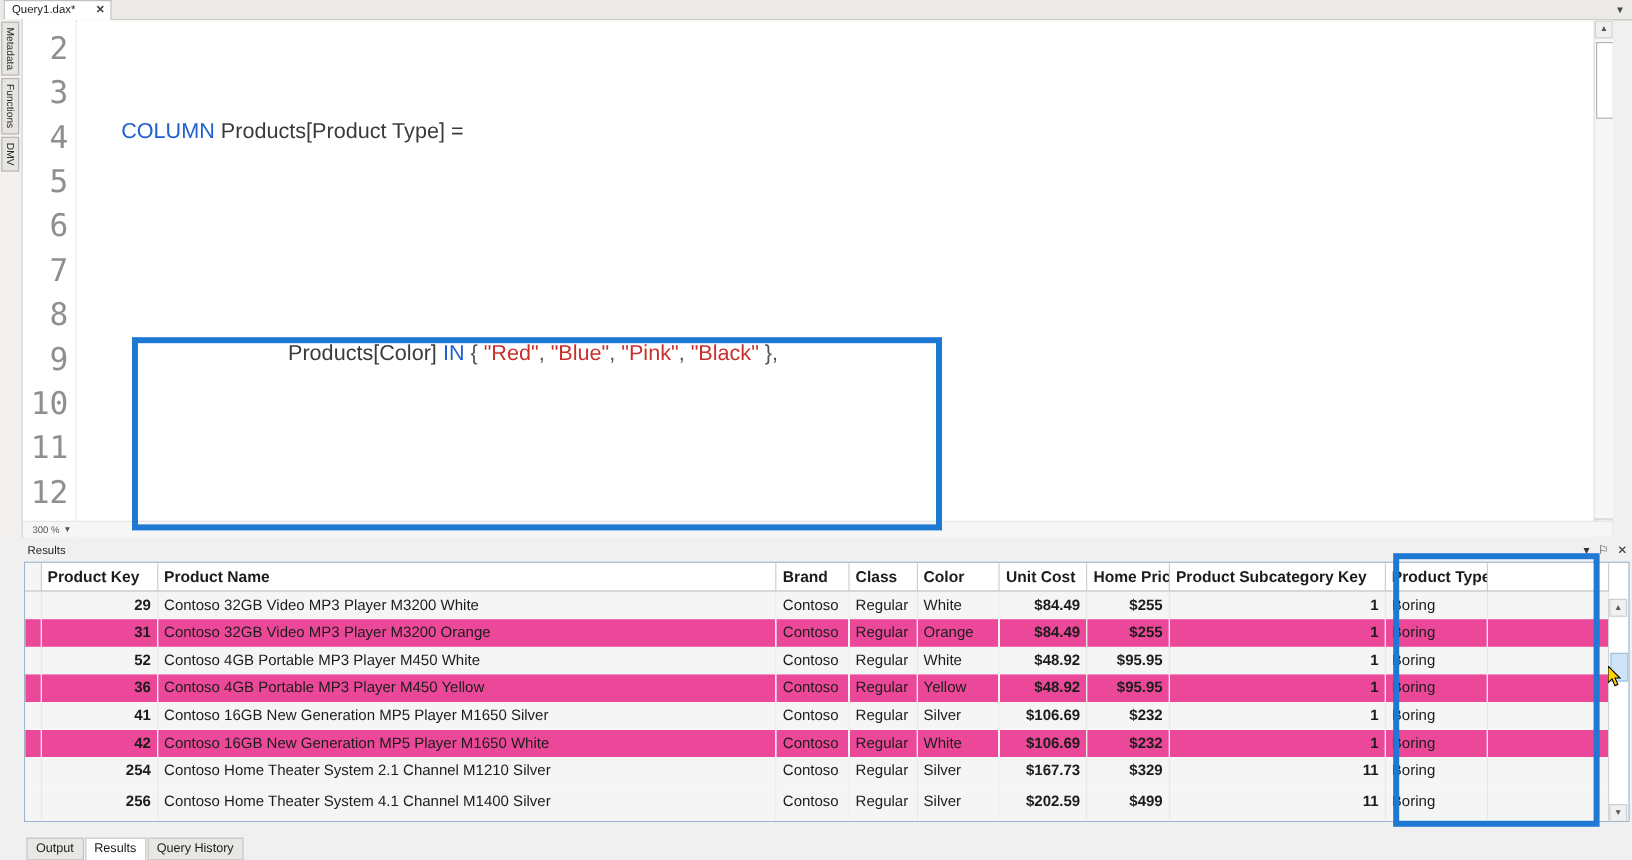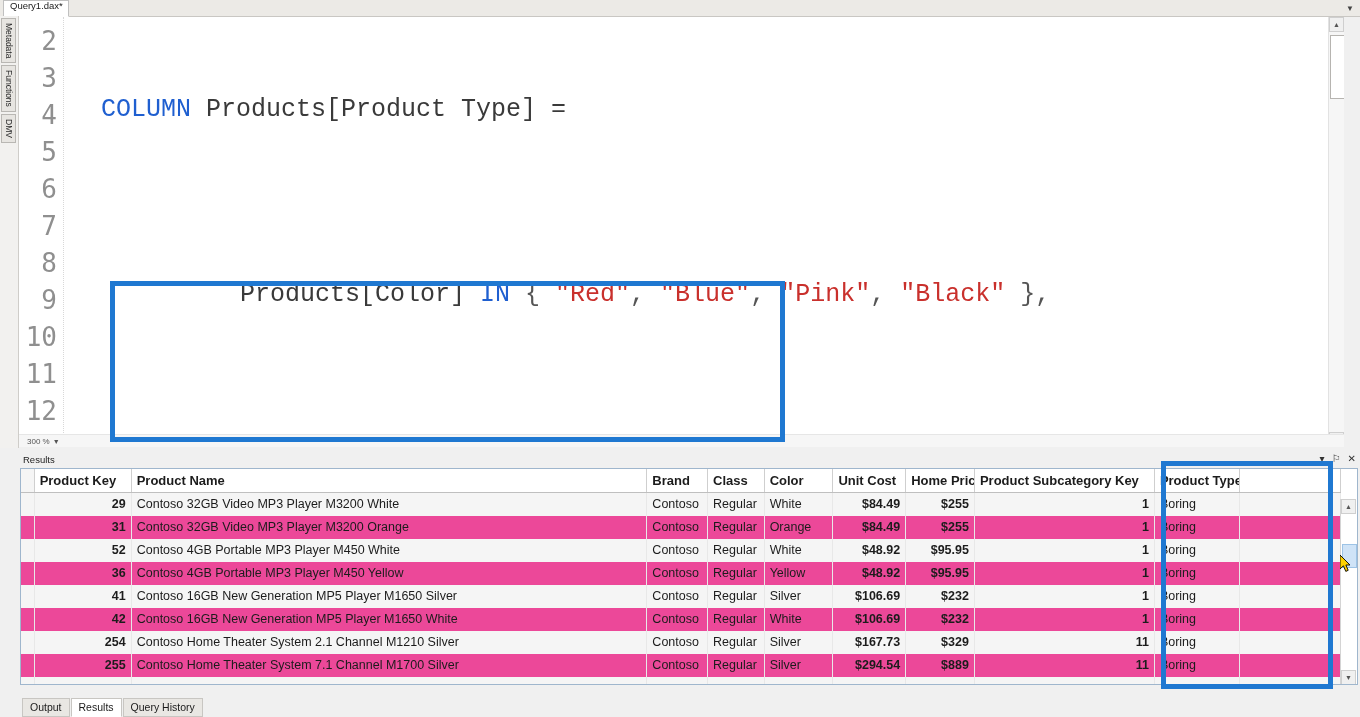--- a/index.html
+++ b/index.html
@@ -26,21 +26,20 @@
     position: absolute; left: 3px; top: 0;
     height: 15px;
     background: #ffffff;
     border: 1px solid #c0c0c0;
     border-bottom: 1px solid #ffffff;
     padding: 0 5px 0 6px;
     display: flex; align-items: center; gap: 17px;
     font-size: 9.5px; color: #1a1a1a;
     line-height: 1;
     white-space: nowrap;
-    flex-direction: column;
   }
   .doc-tab .close-x {
     font-size: 9px; font-weight: bold; color: #3a3a3a;
     cursor: pointer;
   }
   .tabstrip-right {
     position: absolute; right: 2px; top: 1px;
     width: 16px; height: 14px;
     display: flex; align-items: center; justify-content: center;
     font-size: 8px; color: #444;
@@ -85,22 +84,22 @@
     position: absolute; right: 6px;
     color: #8f8f8f;
     font-family: "DejaVu Sans Mono", monospace;
     font-size: 26px;
     line-height: 37px;
     height: 37px;
   }
   .code {
     position: absolute; left: 46px; top: 0;
     width: 1280px; height: 430px;
-    font-family: Liberation Mono, monospace;
-    font-size: 25px;
+    font-family: Liberation Sans, sans-serif;
+    font-size: 18px;
     line-height: 37px;
     white-space: pre;
     color: #2b2b2b;
   }
   .code .ln { height: 37px; }
   .kw   { color: #1f5fd0; }
   .str  { color: #c9302c; }
   .id   { color: #3a3a3a; }
   .punc { color: #555555; }
 
@@ -462,33 +461,20 @@
             <td>Contoso Home Theater System 2.1 Channel M1210 Silver</td>
             <td>Contoso</td>
             <td>Regular</td>
             <td>Silver</td>
             <td class="num">$167.73</td>
             <td class="num">$329</td>
             <td class="num">11</td>
             <td>Boring</td>
             <td></td>
           </tr>
-          <tr class="norm">
-            <td class="rowsel"></td>
-            <td class="num">255</td>
-            <td>Contoso Home Theater System 7.1 Channel M1700 Silver</td>
-            <td>Contoso</td>
-            <td>Regular</td>
-            <td>Silver</td>
-            <td class="num">$294.54</td>
-            <td class="num">$889</td>
-            <td class="num">11</td>
-            <td>Boring</td>
-            <td></td>
-          </tr>
           <tr class="alt cut-row">
             <td class="rowsel"></td>
             <td class="num">256</td>
             <td>Contoso Home Theater System 4.1 Channel M1400 Silver</td>
             <td>Contoso</td>
             <td>Regular</td>
             <td>Silver</td>
             <td class="num">$202.59</td>
             <td class="num">$499</td>
             <td class="num">11</td>

